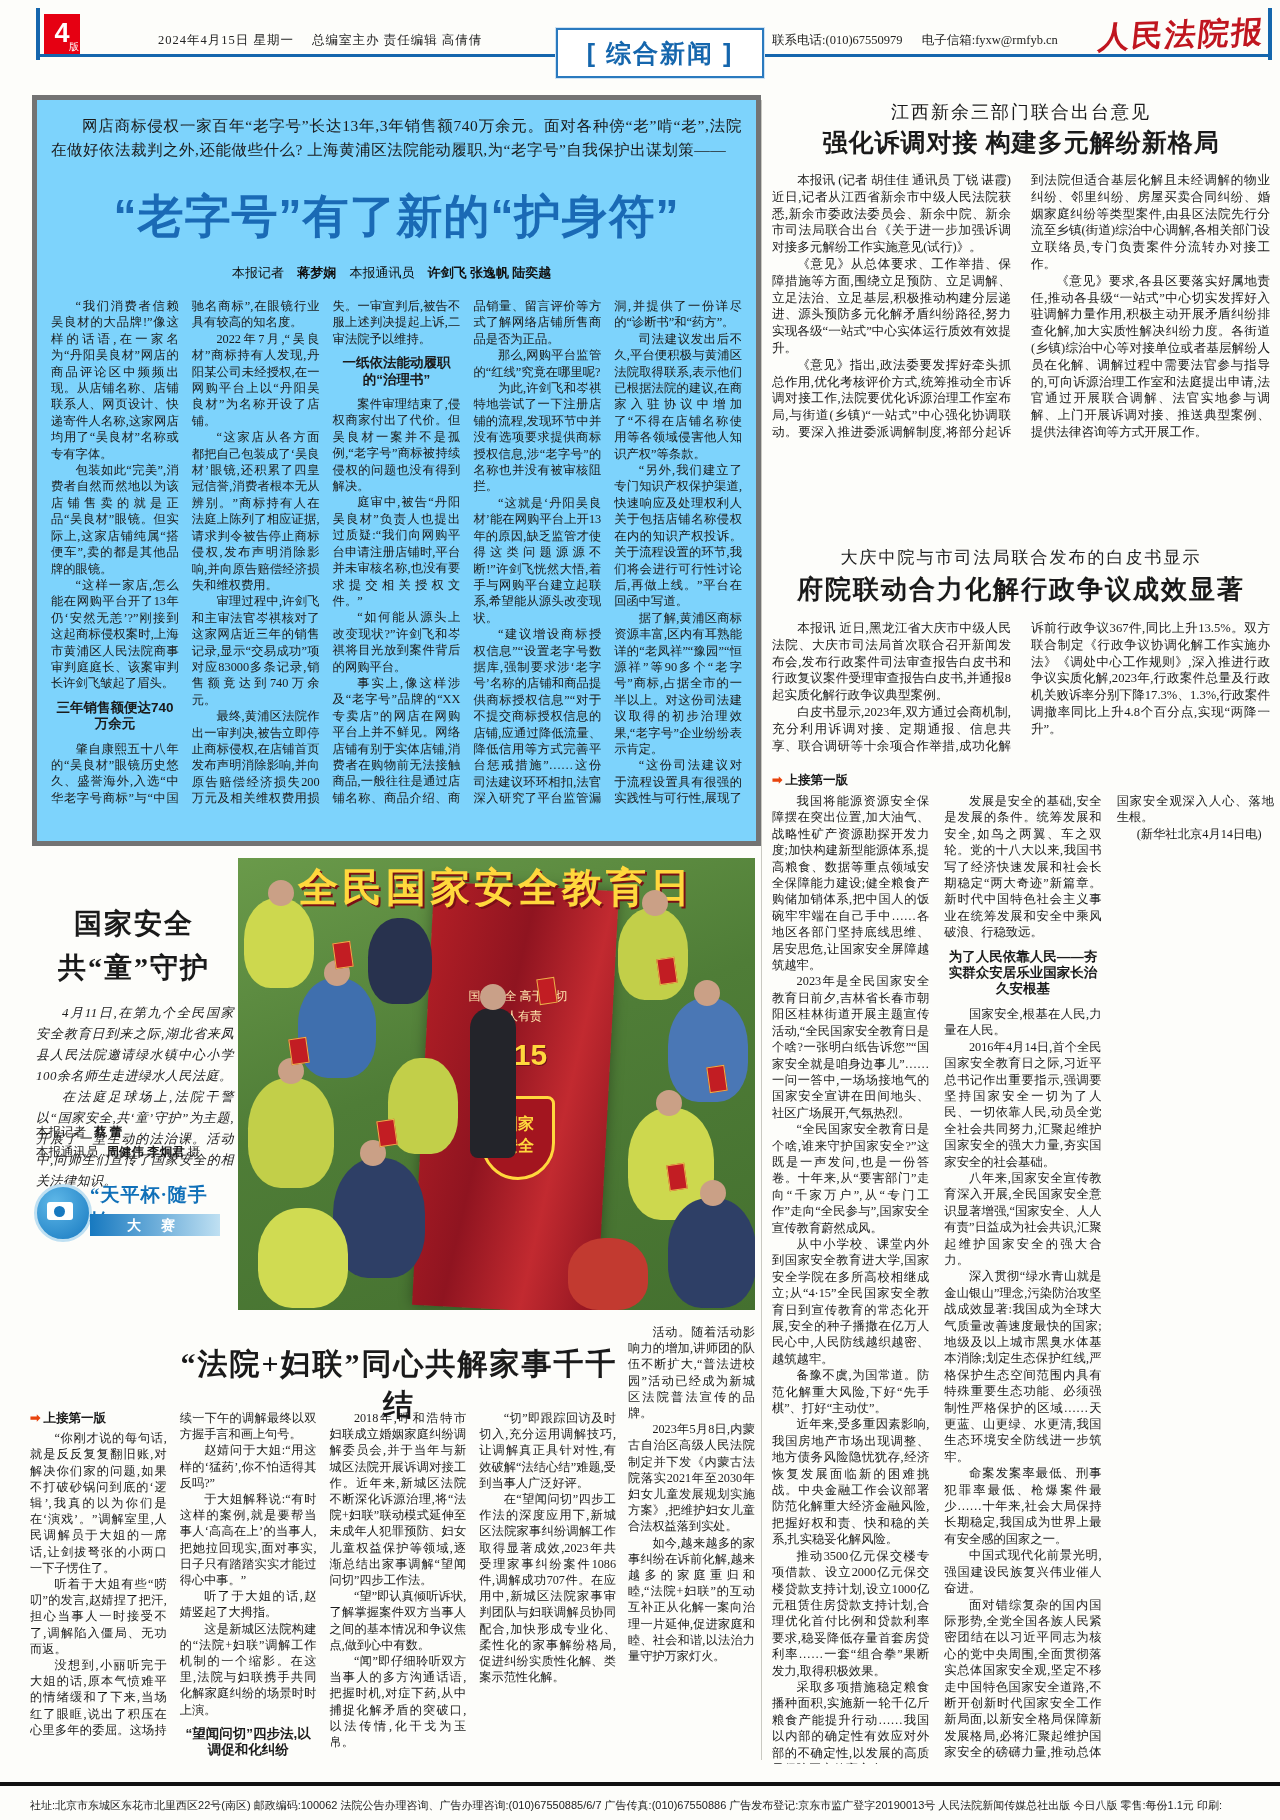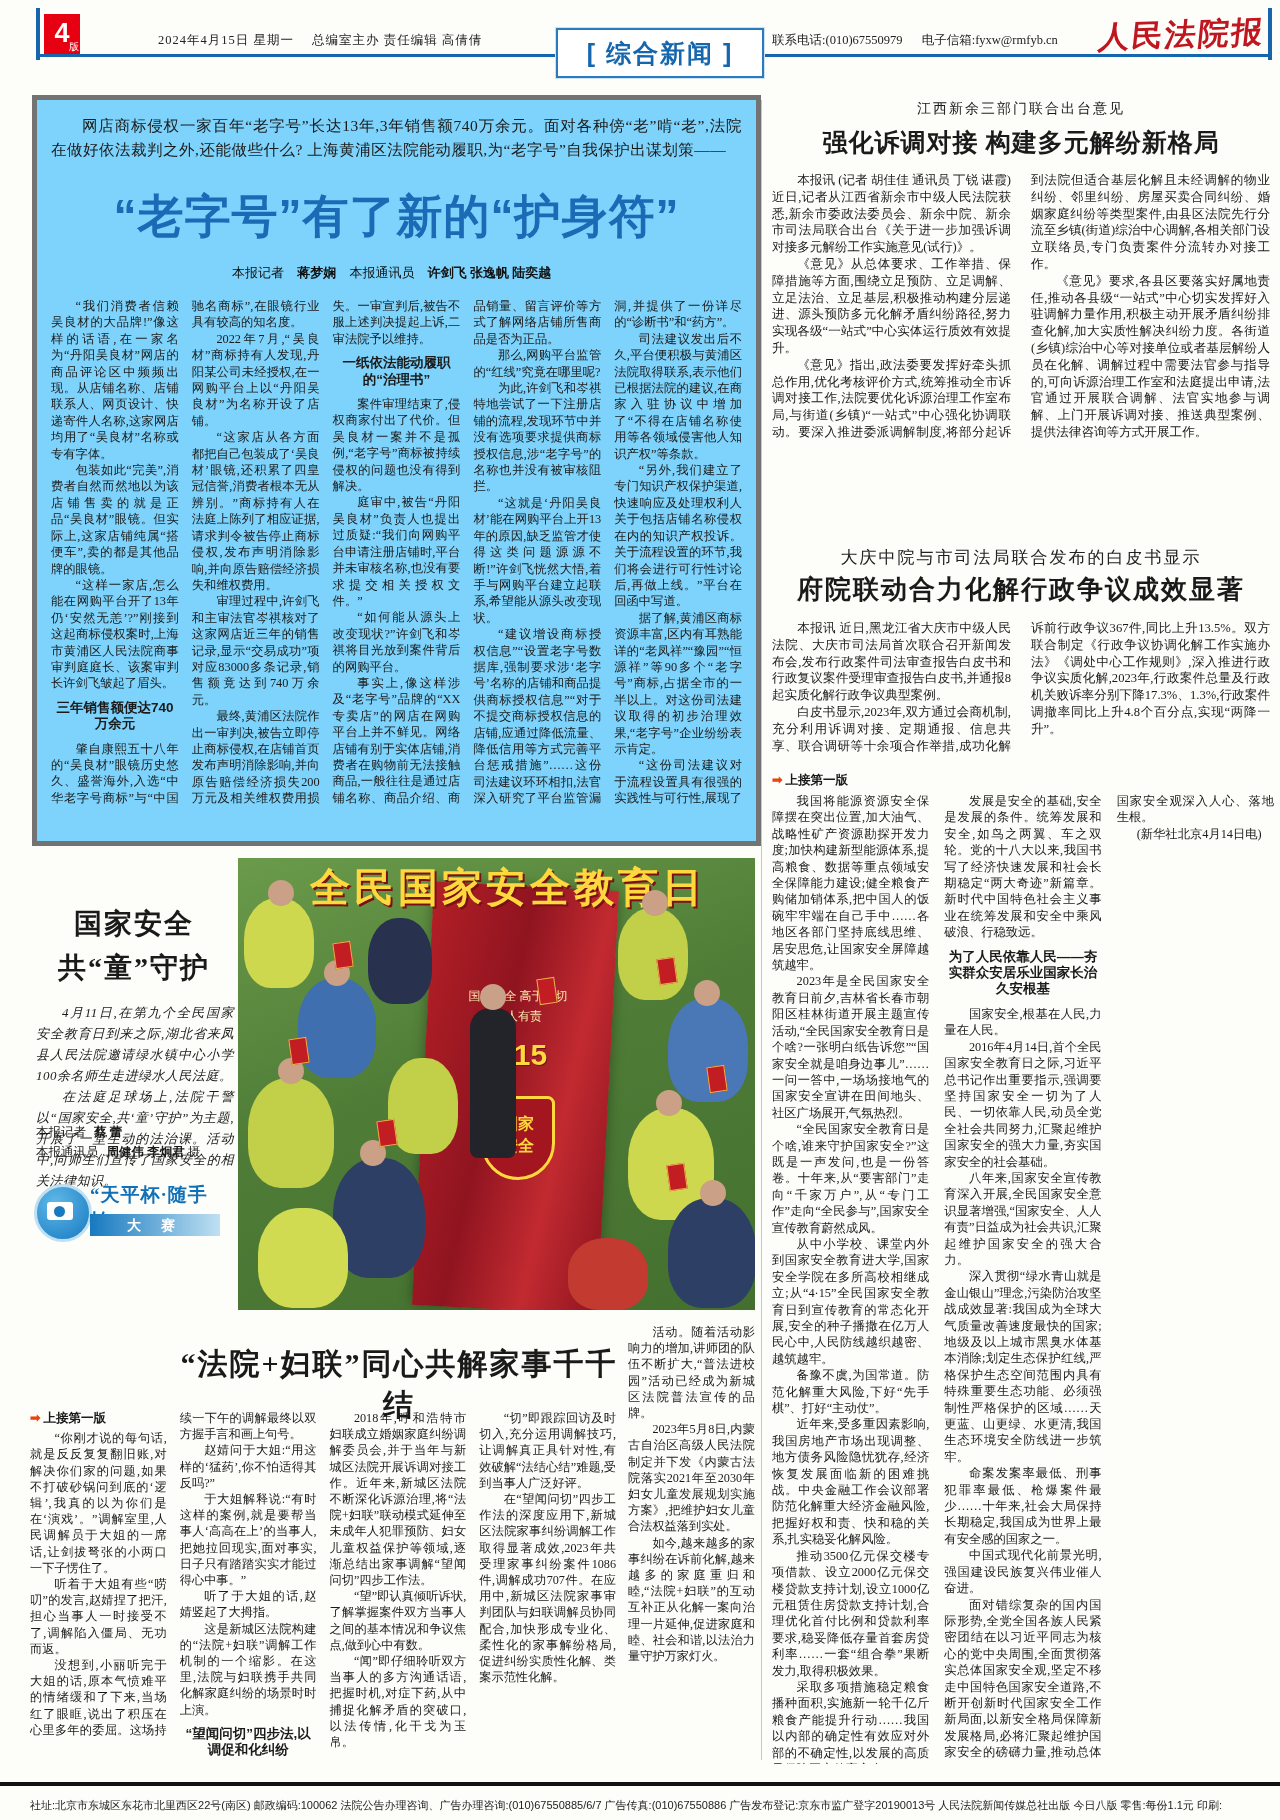--- a/index.html
+++ b/index.html
@@ -31,21 +31,21 @@
   .body5{margin-top:16px;height:524px;column-count:5;column-gap:13px;column-fill:auto;overflow:hidden;
       font-size:12.3px;line-height:16.4px;text-align:justify;}
   .body5 p,.body3 p,.body2 p,.body4 p,.bodyn p{margin:0;text-indent:2em;}
   h4.sub{margin:8px 0;text-align:center;font-size:13.5px;font-weight:bold;
       font-family:"Liberation Sans","DejaVu Sans",sans-serif;break-inside:avoid;}
   .jump{margin:0 0 4px 0;font-size:12.5px;font-family:"Liberation Sans",sans-serif;}
   .jump-arrow{color:#e8440d;font-weight:bold;margin-right:3px;}
   p.endnote{text-align:right;text-indent:0;padding-right:1em;}
   
   .vline{left:761px;top:100px;width:1px;height:1660px;background:#c9c9c2;}
-  .rt-kicker{left:772px;top:100px;width:498px;text-align:center;font-size:14px;letter-spacing:2px;}
+  .rt-kicker{left:772px;top:100px;width:498px;text-align:center;font-size:18px;letter-spacing:2px;}
   .rt-head{left:772px;top:126px;width:498px;text-align:center;font-size:25px;font-weight:bold;letter-spacing:1px;}
   .rt-body{left:772px;top:172px;width:498px;height:283px;column-count:2;column-gap:20px;column-fill:auto;
       overflow:hidden;font-size:12.6px;line-height:16.8px;text-align:justify;}
   .rm-kicker{left:772px;top:546px;width:498px;text-align:center;font-size:17px;letter-spacing:2px;color:#222;}
   .rm-head{left:772px;top:572px;width:498px;text-align:center;font-size:26px;font-weight:bold;letter-spacing:2px;}
   .rm-body{left:772px;top:620px;width:498px;height:140px;column-count:2;column-gap:20px;column-fill:auto;
       overflow:hidden;font-size:12.6px;line-height:16.8px;text-align:justify;}
   .rc-block{left:772px;top:772px;width:502px;height:992px;overflow:hidden;}
   .body3{column-count:3;column-gap:15px;column-fill:auto;height:992px;
       font-size:12.3px;line-height:16.4px;text-align:justify;}
@@ -63,21 +63,21 @@
   .cam .clens{position:absolute;left:17px;top:19px;width:11px;height:11px;border-radius:50%;background:#1779c0;}
   .badge-title{position:absolute;left:56px;top:6px;font-size:19px;font-weight:bold;color:#1070b8;letter-spacing:1px;}
   .badge-bar{position:absolute;left:56px;top:38px;width:130px;height:22px;
       background:linear-gradient(90deg,#1779c0,#bfe0f2);color:#fff;text-align:center;
       font-size:14px;font-weight:bold;letter-spacing:8px;line-height:22px;font-family:"Liberation Sans",sans-serif;}
   
   .photo{left:238px;top:858px;width:517px;height:452px;overflow:hidden;
       background:linear-gradient(160deg,#6a9a4a 0%,#4f7d37 45%,#44702f 100%);}
   .ph-banner{position:absolute;left:185px;top:28px;width:185px;height:424px;transform:rotate(3deg);
       background:linear-gradient(100deg,#b31f26 0%,#8f1420 40%,#c22a30 70%,#8f1420 100%);box-shadow:0 0 14px rgba(0,0,0,.35);}
-  .ph-title{position:absolute;left:60px;top:2px;width:420px;text-align:center;color:#ffd83d;
+  .ph-title{position:absolute;left:60px;top:2px;width:420px;text-align:left;color:#ffd83d;
       font-size:40px;font-weight:900;font-family:"Liberation Sans",sans-serif;letter-spacing:4px;
       text-shadow:2px 2px 0 #7a0f16;white-space:nowrap;}
   .ph-sub{position:absolute;left:225px;top:128px;width:110px;text-align:center;color:#ffe9b0;font-size:12px;line-height:20px;}
   .ph-date{position:absolute;left:228px;top:180px;width:104px;text-align:center;color:#ffd83d;font-size:30px;font-weight:bold;font-family:"Liberation Sans",sans-serif;text-shadow:1px 1px 0 #70101a;}
   .ph-shield{position:absolute;left:243px;top:238px;width:74px;height:84px;background:#a3151f;
       border:3px solid #ffd83d;border-radius:8px 8px 40px 40px;color:#ffd83d;text-align:center;
       font-size:16px;font-weight:bold;line-height:22px;padding-top:14px;box-sizing:border-box;}
   .kid{position:absolute;border-radius:46% 46% 38% 38%;}
   .khead{position:absolute;width:26px;height:26px;border-radius:50%;background:#caa086;}
   .book{position:absolute;width:16px;height:24px;background:#c21d23;border:1px solid #e8b24a;transform:rotate(-8deg);}

